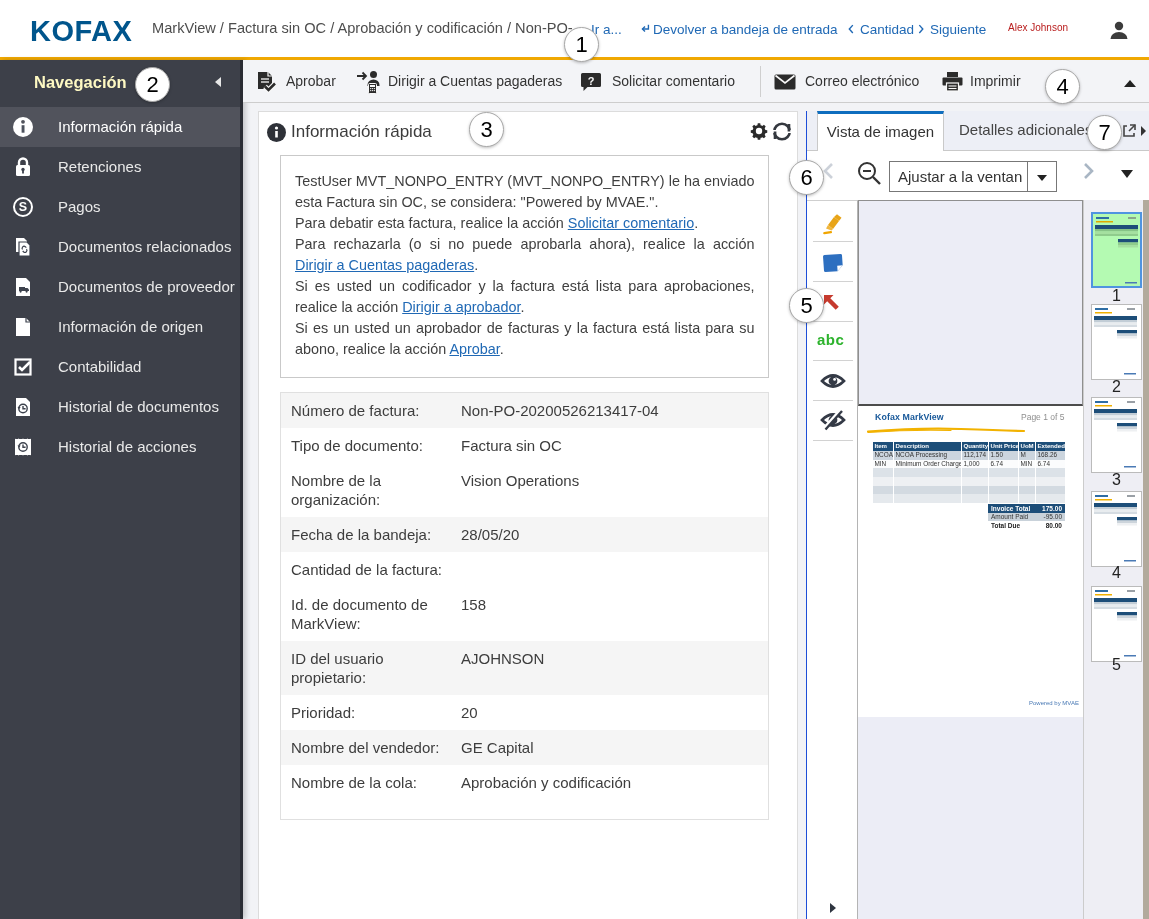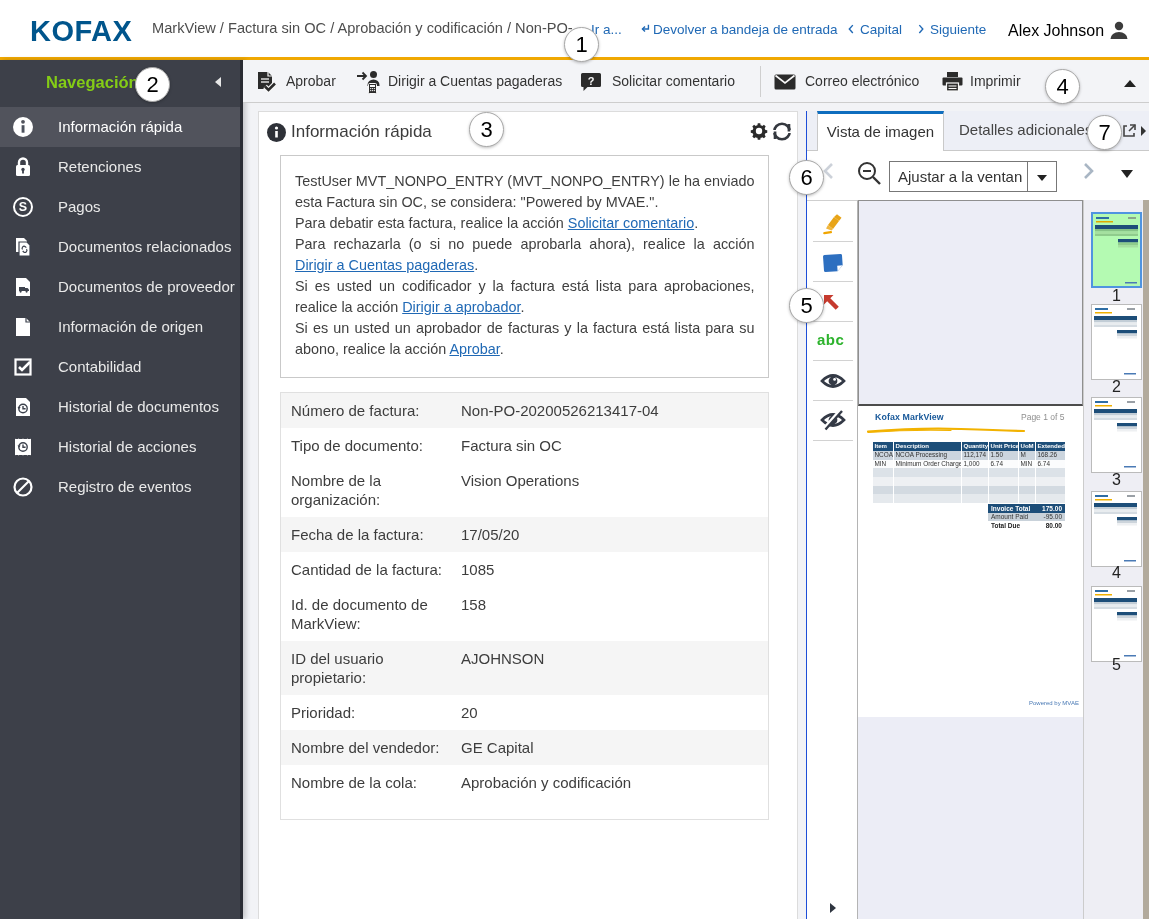--- a/index.html
+++ b/index.html
@@ -5,26 +5,26 @@
 * { margin:0; padding:0; box-sizing:border-box; }
 html,body { width:1149px; height:919px; }
 body { font-family:"Liberation Sans", sans-serif; position:relative; background:#f2f3f6; overflow:hidden; }
 .abs { position:absolute; }
 
 
 #topbar { position:absolute; left:0; top:0; width:1149px; height:60px; background:#fff; border-bottom:3px solid #f0a802; }
 #logo { position:absolute; left:30px; top:15px; font-size:29px; font-weight:bold; color:#00558c; letter-spacing:0.5px; transform:scaleX(1.0); transform-origin:left; }
 #crumb { position:absolute; left:152px; top:20px; font-size:14.6px; color:#4d4d4d; }
 .toplink { position:absolute; top:22px; font-size:13.5px; color:#2069b5; }
-.topdark { position:absolute; top:22px; font-size:16px; color:#000000; }
+.topdark { position:absolute; top:22px; font-size:10px; color:#b91c1c; }
 
 
 #nav { position:absolute; left:0; top:60px; width:243px; height:859px; background:#3d4049; border-right:3px solid #2b2d34; box-shadow:3px 0 5px rgba(0,0,0,0.18); }
 #navhead { position:absolute; left:0; top:0; width:240px; height:45px; }
-#navhead .t { position:absolute; left:46px; top:13px; font-size:16.5px; font-weight:bold; color:#84cc16; }
+#navhead .t { position:absolute; left:34px; top:13px; font-size:16.5px; font-weight:bold; color:#fef9c3; }
 .navitem { position:absolute; left:0; width:240px; height:40px; color:#e9e9e9; font-size:15px; white-space:nowrap; }
 .navitem.sel { background:#51535c; color:#fff; }
 .navitem .txt { position:absolute; left:58px; top:11px; }
 .navitem svg { position:absolute; left:12px; top:9px; }
 
 
 #toolbar { position:absolute; left:243px; top:60px; width:906px; height:43px; background:#f3f4f7; border-bottom:1px solid #cdcdcd; }
 .tbtxt { position:absolute; top:13px; font-size:14px; color:#333; }
 #toolbar svg { position:absolute; }
 
@@ -75,21 +75,21 @@
   <div id="crumb">MarkView / Factura sin OC / Aprobación y codificación / Non-PO-.</div>
   <div class="toplink" style="left:591px;">Ir a...</div>
   <svg class="abs" style="left:639px; top:23px;" width="12" height="12" viewBox="0 0 14 14">
       <path d="M11,2 v5 h-7" fill="none" stroke="#2069b5" stroke-width="1.6"></path>
       <path d="M7,4 L4,7 L7,10" fill="none" stroke="#2069b5" stroke-width="1.6"></path>
     </svg>
   <div class="toplink" style="left:653px;">Devolver a bandeja de entrada</div>
   <svg class="abs" style="left:848px; top:24px;" width="7" height="11" viewBox="0 0 8 12">
       <path d="M5.5,1 L1.5,5.5 L5.5,10" fill="none" stroke="#2069b5" stroke-width="1.6"></path>
     </svg>
-  <div class="toplink" style="left:860px;">Capital</div>
+  <div class="toplink" style="left:860px;">Cantidad</div>
   <svg class="abs" style="left:918px; top:24px;" width="7" height="11" viewBox="0 0 8 12">
       <path d="M1.5,1 L5.5,5.5 L1.5,10" fill="none" stroke="#2069b5" stroke-width="1.6"></path>
     </svg>
   <div class="toplink" style="left:930px;">Siguiente</div>
   <div class="topdark" style="left:1008px;">Alex Johnson</div>
   <svg class="abs" style="left:1108px; top:19px;" width="22" height="22" viewBox="0 0 22 22">
       <circle cx="11" cy="7" r="4.2" fill="#3c3c3c"></circle>
       <path d="M2.5,20 a8.5,7 0 0 1 17,0 z" fill="#3c3c3c"></path>
     </svg>
 </div>
@@ -174,27 +174,20 @@
     <svg width="22" height="22" viewBox="0 0 22 22">
         <path d="M3,3 h16 v16 h-16 z M3,3 l1.5,1.5 M6,3 l1.5,1.5" fill="#fff"></path>
         <path d="M3,2.5 l1.4,1.4 2.2,-1.4 2.2,1.4 2.2,-1.4 2.2,1.4 2.2,-1.4 2.2,1.4 1.4,-1.4 v17 l-1.4,-1.4 -2.2,1.4 -2.2,-1.4 -2.2,1.4 -2.2,-1.4 -2.2,1.4 -2.2,-1.4 -1.4,1.4 z" fill="#fff"></path>
         <g stroke="#3d424d" fill="none" stroke-width="1.4">
           <circle cx="11" cy="11" r="4.2"></circle>
           <path d="M11,8.5 v2.8 h2.6"></path>
         </g>
         <path d="M5.5,9.5 l1.6,2 l1.6,-2 z" fill="#3d424d"></path>
       </svg>
     <span class="txt">Historial de acciones</span>
-  </div>
-  <div class="navitem" style="top:407px;">
-    <svg width="22" height="22" viewBox="0 0 22 22">
-        <circle cx="11" cy="11" r="8.5" fill="none" stroke="#fff" stroke-width="2.2"></circle>
-        <line x1="5" y1="17" x2="17" y2="5" stroke="#fff" stroke-width="2.2"></line>
-      </svg>
-    <span class="txt">Registro de eventos</span>
   </div>
 </div>
 
 <div id="toolbar">
 
   <svg style="left:13px; top:11px;" width="20" height="22" viewBox="0 0 20 22">
       <path d="M2,1 h10 l4,4 v13 h-14 z" fill="#2b2b2b"></path>
       <path d="M12,1 v4 h4" fill="none" stroke="#f8f8f8" stroke-width="1.2"></path>
       <g stroke="#f8f8f8" stroke-width="1.3">
         <line x1="5" y1="8" x2="13" y2="8"></line>
@@ -280,26 +273,25 @@
       </div>
     <div class="frow">
         <div class="l">Tipo de documento:</div>
         <div class="v">Factura sin OC</div>
       </div>
     <div class="frow">
         <div class="l">Nombre de la organización:</div>
         <div class="v">Vision Operations</div>
       </div>
     <div class="frow g">
-        <div class="l">Fecha de la factura:</div>
-        <div class="v">17/05/20</div>
+        <div class="l">Fecha de la bandeja:</div>
+        <div class="v">28/05/20</div>
       </div>
     <div class="frow">
         <div class="l">Cantidad de la factura:</div>
-        <div class="v">1085</div>
       </div>
     <div class="frow">
         <div class="l">Id. de documento de MarkView:</div>
         <div class="v">158</div>
       </div>
     <div class="frow g">
         <div class="l">ID del usuario propietario:</div>
         <div class="v">AJOHNSON</div>
       </div>
     <div class="frow">

